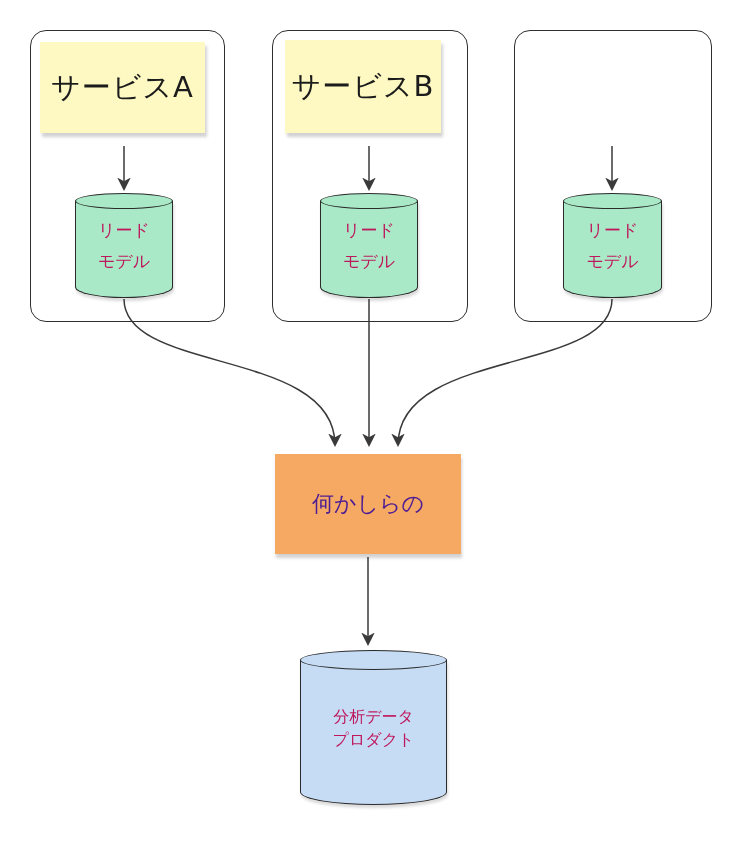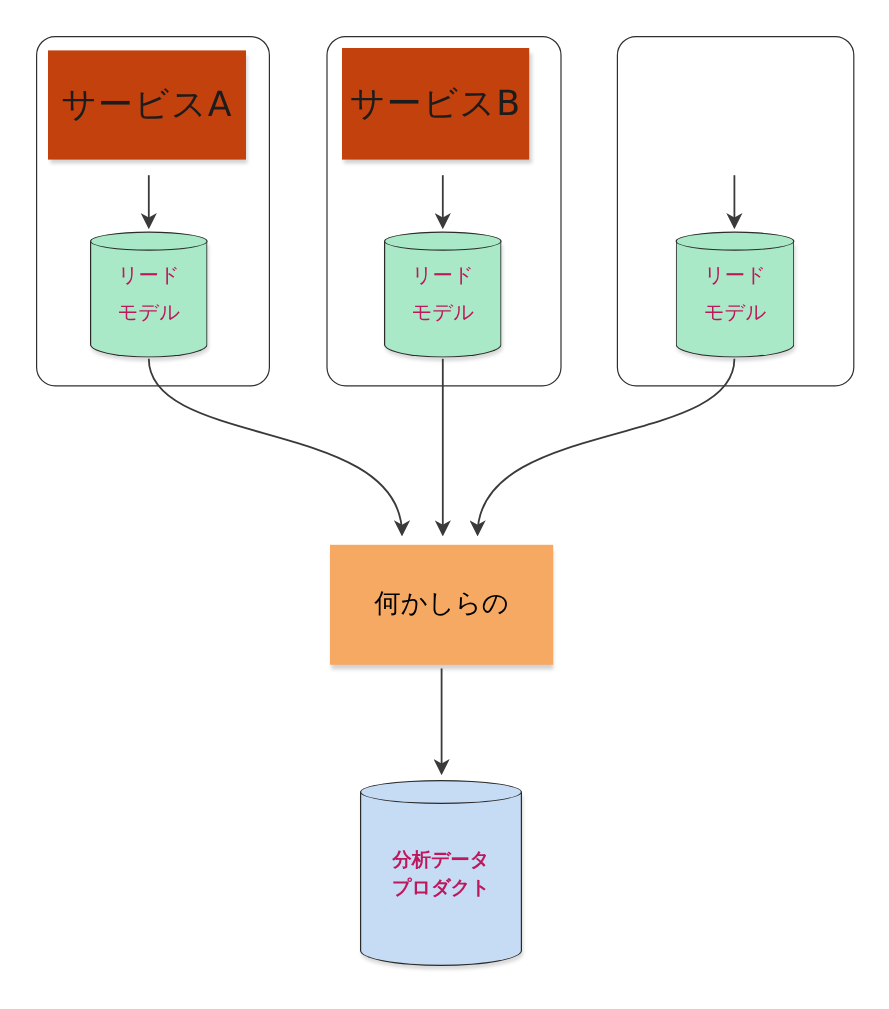--- a/index.html
+++ b/index.html
@@ -16,21 +16,21 @@
   .group {
     position: absolute;
     border: 1px solid #2f2f2f;
     border-radius: 16px;
     background: #ffffff;
   }
 
   
   .sticky {
     position: absolute;
-    background: #c2410c;
+    background: #fef9c3;
     box-shadow: 2px 4px 3px rgba(0,0,0,0.18);
     display: flex;
     align-items: center;
     justify-content: center;
     font-size: 29px;
     color: #1c1c1c;
     letter-spacing: 1px;
     z-index: 3;
   }
 
@@ -76,21 +76,21 @@
   
   .transform-box {
     position: absolute;
     left: 275px; top: 454px; width: 186px; height: 100px;
     background: #f6a963;
     box-shadow: 1px 4px 3px rgba(0,0,0,0.18);
     display: flex; flex-direction: column;
     align-items: center; justify-content: center;
     text-align: center;
     font-size: 22px; line-height: 30px;
-    color: #000000;
+    color: #4c1d95;
     z-index: 3;
   }
 
   
   .arrows {
     position: absolute; left: 0; top: 0;
     width: 741px; height: 841px;
     z-index: 5;
     pointer-events: none;
   }
@@ -153,21 +153,21 @@
     <div class="cyl-label">
       <span>リード</span>
       <span>モデル</span>
     </div>
   </div>
 
   <div class="transform-box">
     <span>何かしらの</span>
   </div>
 
-  <div class="cylinder cyl-blue" style="left:300px; top:650px; width:135px; height:155px;font-weight:bold;">
+  <div class="cylinder cyl-blue" style="left:300px; top:650px; width:147px; height:155px;">
     <div class="cyl-body"></div>
     <div class="cyl-top"></div>
     <div class="cyl-label">
       <span>分析データ</span>
       <span>プロダクト</span>
     </div>
   </div>
 
 </div>
 

